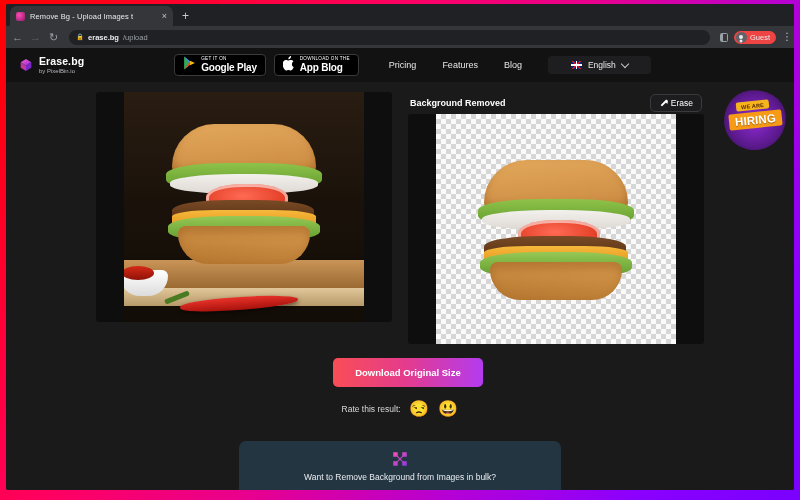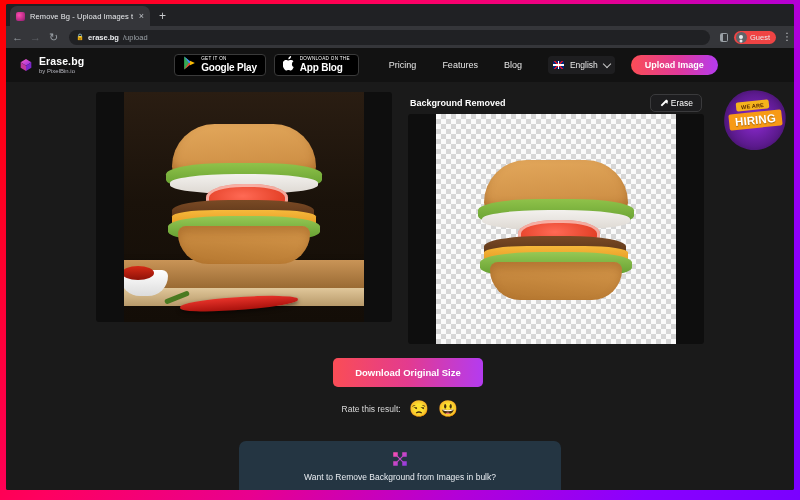--- a/index.html
+++ b/index.html
@@ -21,21 +21,21 @@
     border-radius:2px;
   }
 
   
   .tabstrip {
     height:22px; background:#202124; display:flex; align-items:flex-end;
     padding-left:4px; position:relative;
   }
   .tab {
     display:flex; align-items:center; gap:5px;
-    height:20px; width:140px; padding:0 6px;
+    height:20px; width:163px; padding:0 6px;
     background:#35363a; border-radius:7px 7px 0 0;
     font-size:8px; color:#e8eaed; white-space:nowrap; overflow:hidden;
   }
   .tab-favicon {
     width:9px; height:9px; border-radius:2px; flex:none;
     background:radial-gradient(circle at 35% 35%,#ff4bb0,#8b1a6b);
   }
   .tab-title { flex:1; overflow:hidden; text-overflow:clip; font-size:7.5px; letter-spacing:.1px;}
   .tab-close { font-size:9px; color:#bdc1c6; flex:none; line-height:1;}
   .newtab { color:#c8cacd; font-size:12px; padding:0 9px; line-height:20px;}
@@ -94,21 +94,21 @@
   }
   .store-txt{ display:flex; flex-direction:column; line-height:1; color:#fff;}
   .store-top{ font-size:4.6px; letter-spacing:.3px; text-transform:uppercase;}
   .store-big{ font-size:10px; font-weight:bold; letter-spacing:-.2px; margin-top:1px;}
 
   .nav-links{ display:flex; align-items:center; gap:26px; margin-left:30px;}
   .nav-link{ font-size:9px; color:#e6e6e6; }
 
   .lang {
     display:flex; align-items:center; gap:6px; margin-left:26px;
-    background:#1e1e20; border-radius:4px; padding:4px 5px;
+    background:#1e1e20; border-radius:4px; padding:4px 23px;
   }
   .flag{ width:11px;height:8px;border-radius:1px;flex:none;
     background:
       linear-gradient(to bottom,transparent 42%,#fff 42%,#fff 58%,transparent 58%),
       linear-gradient(to right,transparent 42%,#fff 42%,#fff 58%,transparent 58%),
       linear-gradient(45deg,transparent 46%,#cf142b 46%,#cf142b 54%,transparent 54%),
       linear-gradient(-45deg,transparent 46%,#cf142b 46%,#cf142b 54%,transparent 54%),
       #00247d;}
   .lang-label{ font-size:8.5px; color:#e6e6e6;}
   .chev{ width:6px;height:6px;border-right:1.2px solid #c9c9c9;border-bottom:1.2px solid #c9c9c9;transform:rotate(45deg);margin-bottom:3px;}
@@ -334,21 +334,20 @@
         <a class="nav-link">Features</a>
         <a class="nav-link">Blog</a>
       </div>
 
       <div class="lang">
         <span class="flag"></span>
         <span class="lang-label">English</span>
         <span class="chev"></span>
       </div>
 
-      <button class="upload-btn">Upload Image</button>
     </div>
 
     <div class="hiring">
       <span class="hiring-blob"></span>
       <span class="hiring-small">WE ARE</span>
       <span class="hiring-big">HIRING</span>
     </div>
 
     <div class="main">
 

